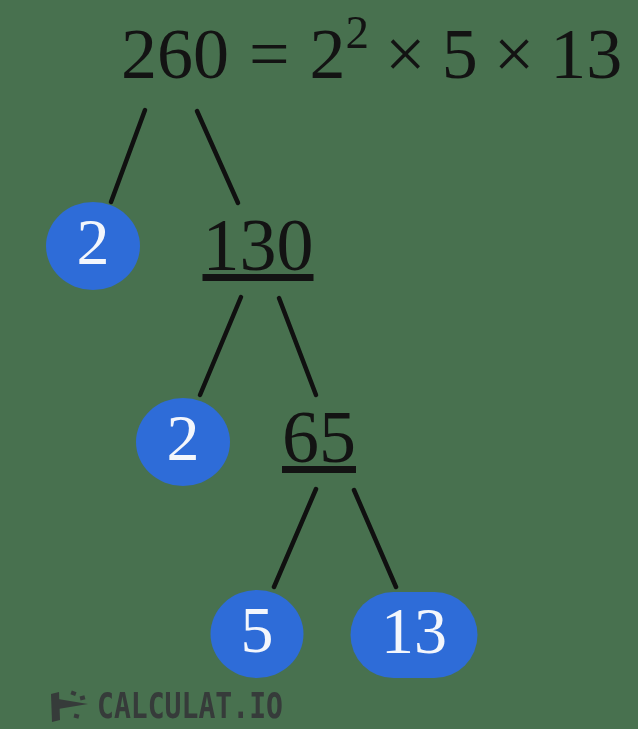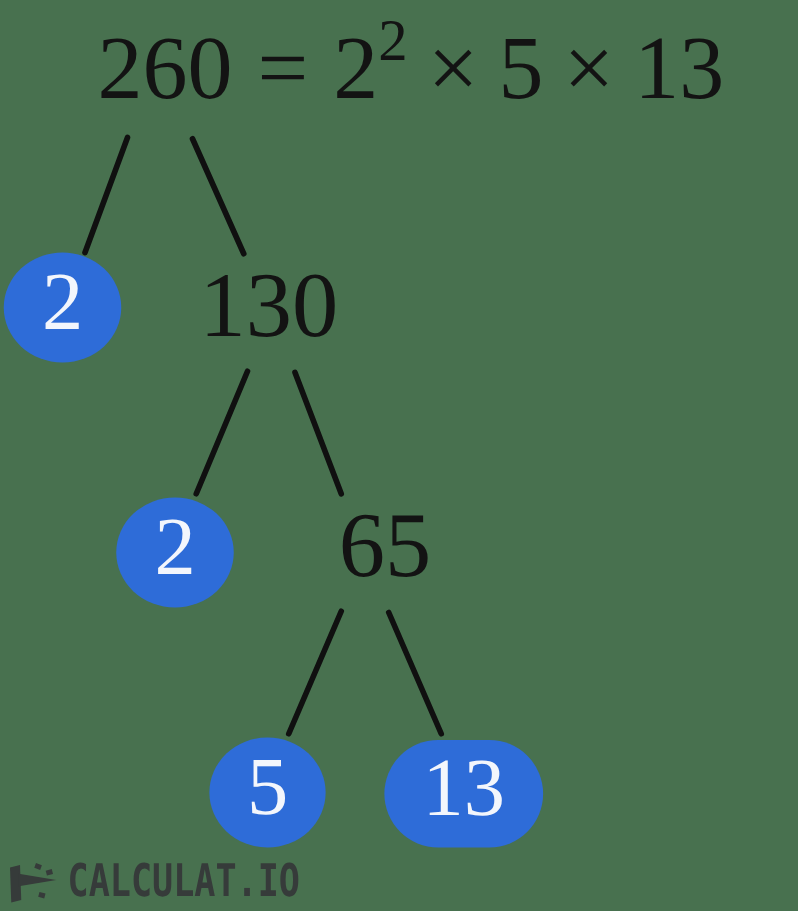--- a/index.html
+++ b/index.html
@@ -9,21 +9,21 @@
     --ink:#131313;
     --logo:#363B3A;
   }
   html,body{margin:0;padding:0;}
   body{
     width:638px;height:729px;
     background:var(--background);
     overflow:hidden;
     font-family:"Liberation Serif", serif;
   }
-  .stage{position:relative;width:504px;height:729px;}
+  .stage{position:relative;width:504px;height:729px;margin-left:43px;}
   
   .equation{
     position:absolute;left:78px;top:18px;
     font-size:72px;line-height:1;color:var(--ink);
     white-space:nowrap;
   }
   .equation .op-eq{margin:0 20px;}
   .equation .op-x{margin:0 16px;}
   .equation .sup{
     font-size:47px;line-height:0;
@@ -42,20 +42,21 @@
     transform:translate(-50%,-50%);
   }
   .node.pill{border-radius:44px;}
   .node span{transform:translateY(-4px);}
   .label{
     position:absolute;
     color:var(--ink);
     font-size:74px;line-height:1;
     transform:translate(-50%,-50%) translateY(-4px);
     white-space:nowrap;
+    text-decoration:underline;
   }
   
   .logo{
     position:absolute;left:3px;top:688px;
     display:flex;gap:5px;
     color:var(--logo);
   }
   .logo-text{
     font-family:"DejaVu Sans Mono", monospace;
     font-weight:700;font-size:36px;line-height:1;
@@ -82,21 +83,21 @@
   </svg>
 
   <div class="node" style="left:50px;top:246px;width:94px;height:88px">
     <span>2</span>
   </div>
   <div class="label" style="left:215px;top:249px">130</div>
 
   <div class="node" style="left:140px;top:442px;width:94px;height:88px">
     <span>2</span>
   </div>
-  <div class="label" style="left:308px;top:441px">65</div>
+  <div class="label" style="left:276px;top:441px">65</div>
 
   <div class="node" style="left:214px;top:634px;width:93px;height:88px">
     <span>5</span>
   </div>
   <div class="node pill" style="left:371px;top:635px;width:127px;height:86px">
     <span>13</span>
   </div>
 
   <div class="logo">
     <svg width="46" height="36" viewBox="0 0 46 36" xmlns="http://www.w3.org/2000/svg">

